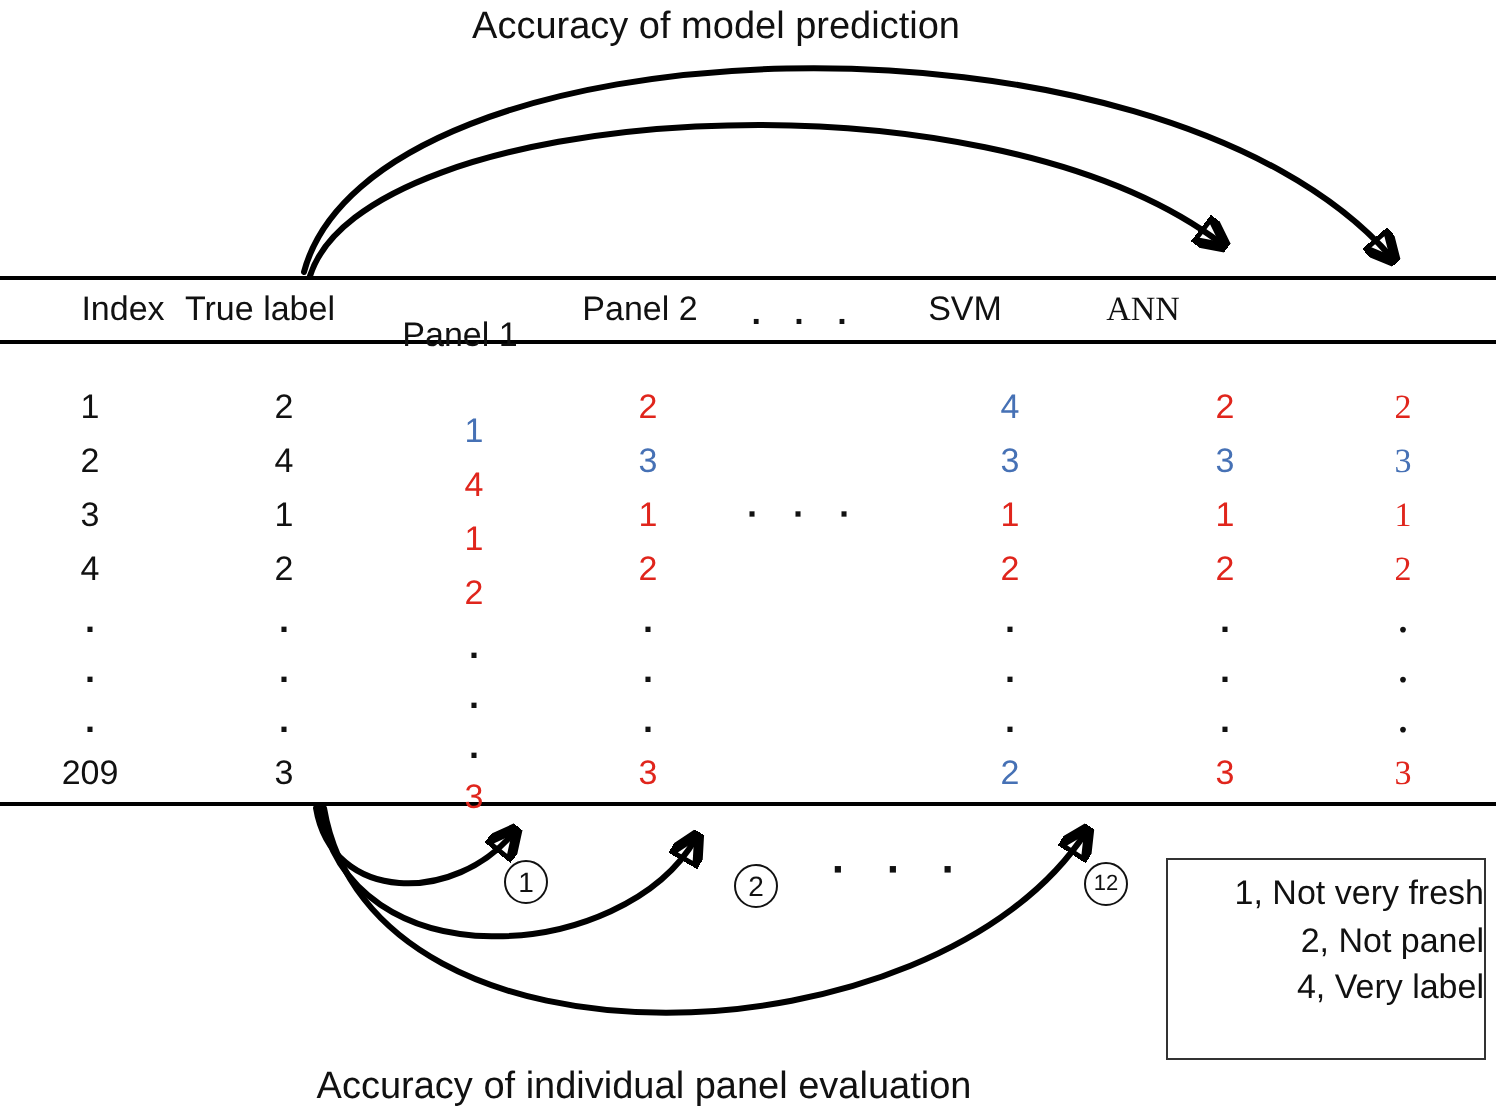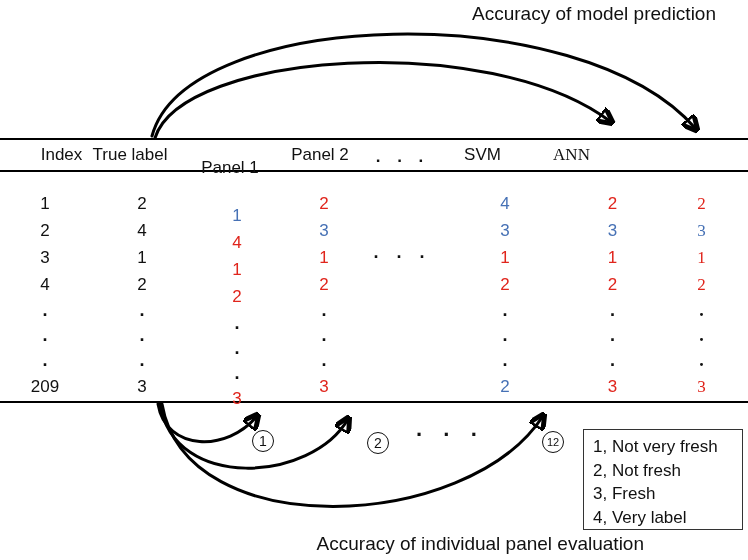--- a/index.html
+++ b/index.html
@@ -3,21 +3,21 @@
 <meta charset="utf-8">
 <style>
   html,body{margin:0;padding:0;}
   body{
     width:748px;height:560px;background:#ffffff;
     font-family:"Liberation Sans", sans-serif;
     color:#111;position:relative;overflow:hidden;
   }
   .abs{position:absolute;}
   .title{
-    font-size:19px;color:#111;text-align:right;white-space:nowrap;
+    font-size:19px;color:#111;text-align:center;white-space:nowrap;
   }
   #top-title{left:0;top:3px;width:716px;}
   #bottom-title{left:0;top:533px;width:644px;}
 
   
   .rule{position:absolute;left:0;width:748px;height:2px;background:#000;}
   #rule-top{top:138px;}
   #rule-header{top:170px;}
   #rule-bottom{top:401px;}
 
@@ -68,20 +68,21 @@
   #panel-dots{
     left:408px;top:422px;width:85px;text-align:center;
     font-size:22px;font-weight:700;letter-spacing:7px;color:#111;
   }
 
   
   #legend-box{
     left:583px;top:429px;width:160px;height:101px;
     border:1.5px solid #333;box-sizing:border-box;background:#fff;
     padding:5px 0 12px 9px;
+    text-align:right;
   }
   .legend-item{font-size:17px;line-height:23.5px;color:#111;white-space:nowrap;}
 </style>
 </head>
 <body>
 
 <div id="top-title" class="abs title">Accuracy of model prediction</div>
 
 <svg id="arrows" viewBox="0 0 748 560" xmlns="http://www.w3.org/2000/svg">
   <defs>
@@ -192,18 +193,17 @@
     </div>
   </div>
 
 <span id="circle-1" class="circle-num">1</span>
 <span id="circle-2" class="circle-num">2</span>
 <span id="circle-12" class="circle-num">12</span>
 <div id="panel-dots" class="abs">· · ·</div>
 
 <div id="legend-box" class="abs">
   <div class="legend-item">1, Not very fresh</div>
-  <div class="legend-item">2, Not fresh</div>
-  <div class="legend-item">3, Fresh</div>
+  <div class="legend-item">2, Not panel</div>
   <div class="legend-item">4, Very label</div>
 </div>
 
 <div id="bottom-title" class="abs title">Accuracy of individual panel evaluation</div>
 
 </body></html>

